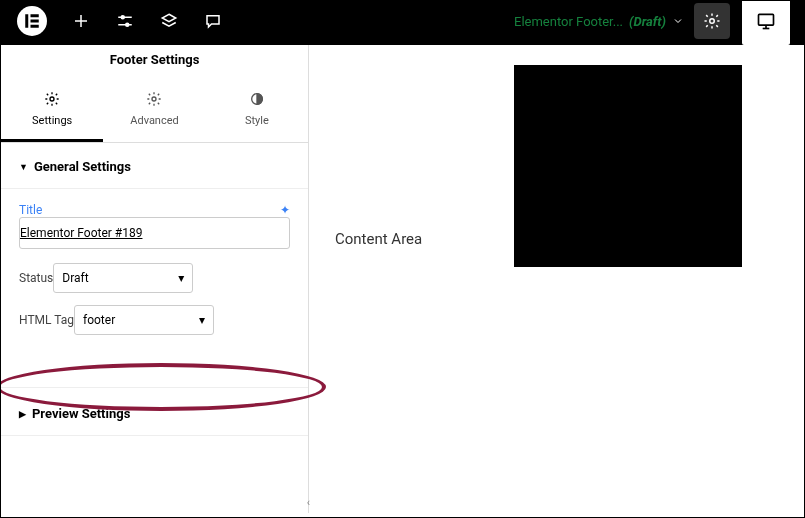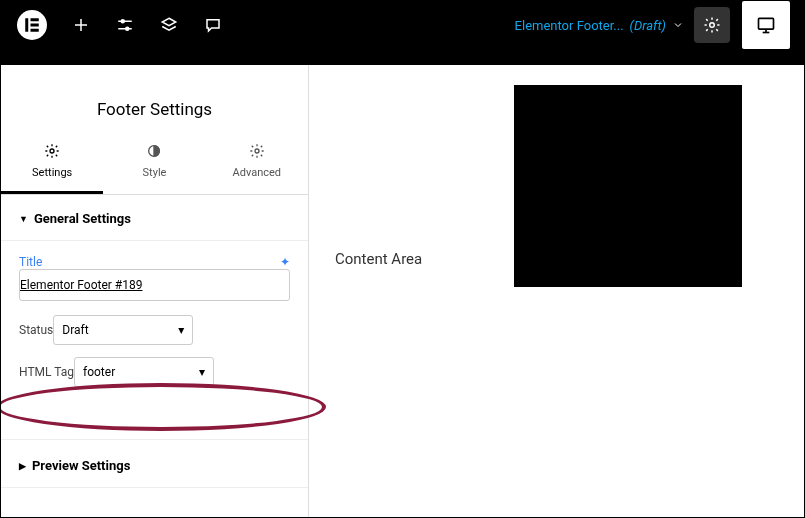--- a/index.html
+++ b/index.html
@@ -1,33 +1,33 @@
 <!DOCTYPE html>
 <html><head>
 <meta charset="utf-8">
 <style>
 * { margin: 0; padding: 0; box-sizing: border-box; font-family: -apple-system, BlinkMacSystemFont, "Segoe UI", Roboto, Arial, sans-serif; }
 body { width: 805px; height: 518px; border: 1px solid #000; background: #fff; overflow: hidden; }
 
-.topbar { height: 64px; background: #000; display: flex; align-items: flex-start; color: #0ea5e9; }
+.topbar { height: 44px; background: #000; display: flex; align-items: flex-end; color: #15803d; }
 .topbar-left { display: flex; align-items: center; gap: 0; }
 .logo-circle { width: 30px; height: 30px; background: #fff; border-radius: 50%; display: flex; align-items: center; justify-content: center; margin: 0 12px 0 16px; }
 .logo-circle svg { width: 18px; height: 18px; }
 .topbar-icon { width: 44px; height: 48px; display: flex; align-items: center; justify-content: center; cursor: pointer; }
 .topbar-icon svg { width: 18px; height: 18px; stroke: #fff; fill: none; }
 .topbar-right { margin-left: auto; display: flex; align-items: center; padding-right: 14px; }
 .doc-title { font-size: 13px; margin-right: 6px; }
-.doc-status { font-style: italic; font-size: 13px; margin-right: 6px; }
+.doc-status { font-style: italic; font-size: 13px; margin-right: 6px; font-weight: bold; }
 .chevron-down { margin-right: 10px; }
 .gear-btn { width: 36px; height: 36px; background: #333; border-radius: 4px; display: flex; align-items: center; justify-content: center; cursor: pointer; }
 .monitor-btn { width: 48px; height: 48px; background: #fff; color: #000; display: flex; align-items: center; justify-content: center; cursor: pointer; margin-left: 12px; border-radius: 2px; }
 
 .workspace { display: flex; height: calc(100% - 48px); }
 .sidebar { width: 308px; border-right: 1px solid #ddd; position: relative; }
-.sidebar-title { text-align: center; font-weight: 400; font-size: 17px; padding: 34px 0 14px; }
+.sidebar-title { text-align: center; font-weight: 700; font-size: 13px; padding: 7px 0 14px; }
 .tabs { display: flex; border-bottom: 1px solid #ddd; }
 .tab { flex: 1; text-align: center; padding: 10px 0 12px; cursor: pointer; font-size: 11px; color: #555; }
 .tab.active { border-bottom: 3px solid #000; color: #000; }
 .tab-icon { display: block; margin: 0 auto 4px; }
 .tab-icon svg { width: 16px; height: 16px; }
 
 .section-head { display: flex; align-items: center; gap: 6px; padding: 16px 18px 14px; font-weight: 700; font-size: 13px; cursor: pointer; border-bottom: 1px solid #eee; }
 .triangle { font-size: 9px; }
 
 .controls { padding: 14px 18px 16px; }
@@ -118,31 +118,31 @@
     <div class="tabs">
       <div class="tab active">
         <span class="tab-icon"><svg viewBox="0 0 24 24" stroke="#000" fill="none" stroke-width="2">
               <circle cx="12" cy="12" r="3"></circle>
               <path d="M12 2v3M12 19v3M4.2 4.2l2.1 2.1M17.7 17.7l2.1 2.1M2 12h3M19 12h3M4.2 19.8l2.1-2.1M17.7 6.3l2.1-2.1"></path>
             </svg></span>
         <span>Settings</span>
       </div>
       <div class="tab">
         <span class="tab-icon"><svg viewBox="0 0 24 24" stroke="#555" fill="none" stroke-width="2">
+              <circle cx="12" cy="12" r="3"></circle>
+              <path d="M12 2v3M12 19v3M4.2 4.2l2.1 2.1M17.7 17.7l2.1 2.1M2 12h3M19 12h3M4.2 19.8l2.1-2.1M17.7 6.3l2.1-2.1"></path>
+            </svg></span>
+        <span>Advanced</span>
+      </div>
+      <div class="tab">
+        <span class="tab-icon"><svg viewBox="0 0 24 24" stroke="#555" fill="none" stroke-width="2">
               <circle cx="12" cy="12" r="8"></circle>
               <path d="M12 4 a8 8 0 0 1 0 16 z" fill="#555"></path>
             </svg></span>
         <span>Style</span>
-      </div>
-      <div class="tab">
-        <span class="tab-icon"><svg viewBox="0 0 24 24" stroke="#555" fill="none" stroke-width="2">
-              <circle cx="12" cy="12" r="3"></circle>
-              <path d="M12 2v3M12 19v3M4.2 4.2l2.1 2.1M17.7 17.7l2.1 2.1M2 12h3M19 12h3M4.2 19.8l2.1-2.1M17.7 6.3l2.1-2.1"></path>
-            </svg></span>
-        <span>Advanced</span>
       </div>
     </div>
 
     <div class="section-head">
       <span class="triangle">▼</span>
       <span>General Settings</span>
     </div>
 
     <div class="controls">
       <div class="ctrl-row">

